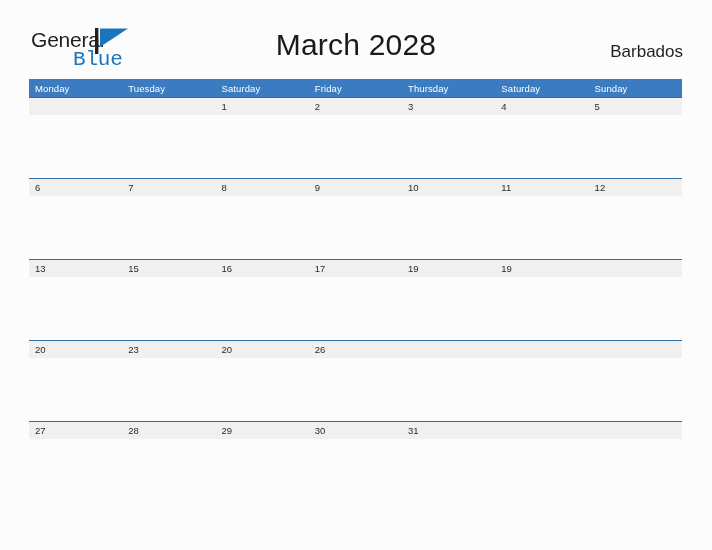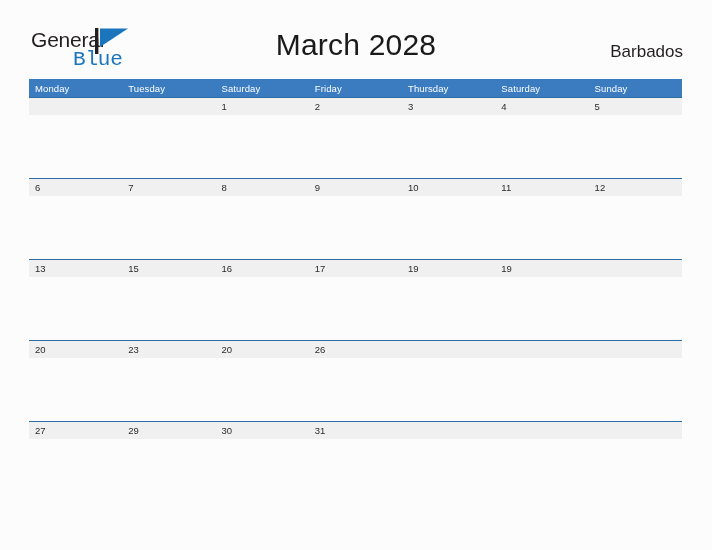--- a/index.html
+++ b/index.html
@@ -229,20 +229,21 @@
         <div class="day-cell">23</div>
         <div class="day-cell">20</div>
         <div class="day-cell">26</div>
       </div>
       <div class="week-body"></div>
     </div>
 
     <div class="week-row">
       <div class="week-dates">
         <div class="day-cell">27</div>
+        <div class="day-cell">28</div>
         <div class="day-cell">29</div>
         <div class="day-cell">30</div>
         <div class="day-cell">31</div>
         <div class="day-cell empty"></div>
         <div class="day-cell empty"></div>
       </div>
       <div class="week-body"></div>
     </div>
 
   </div>

